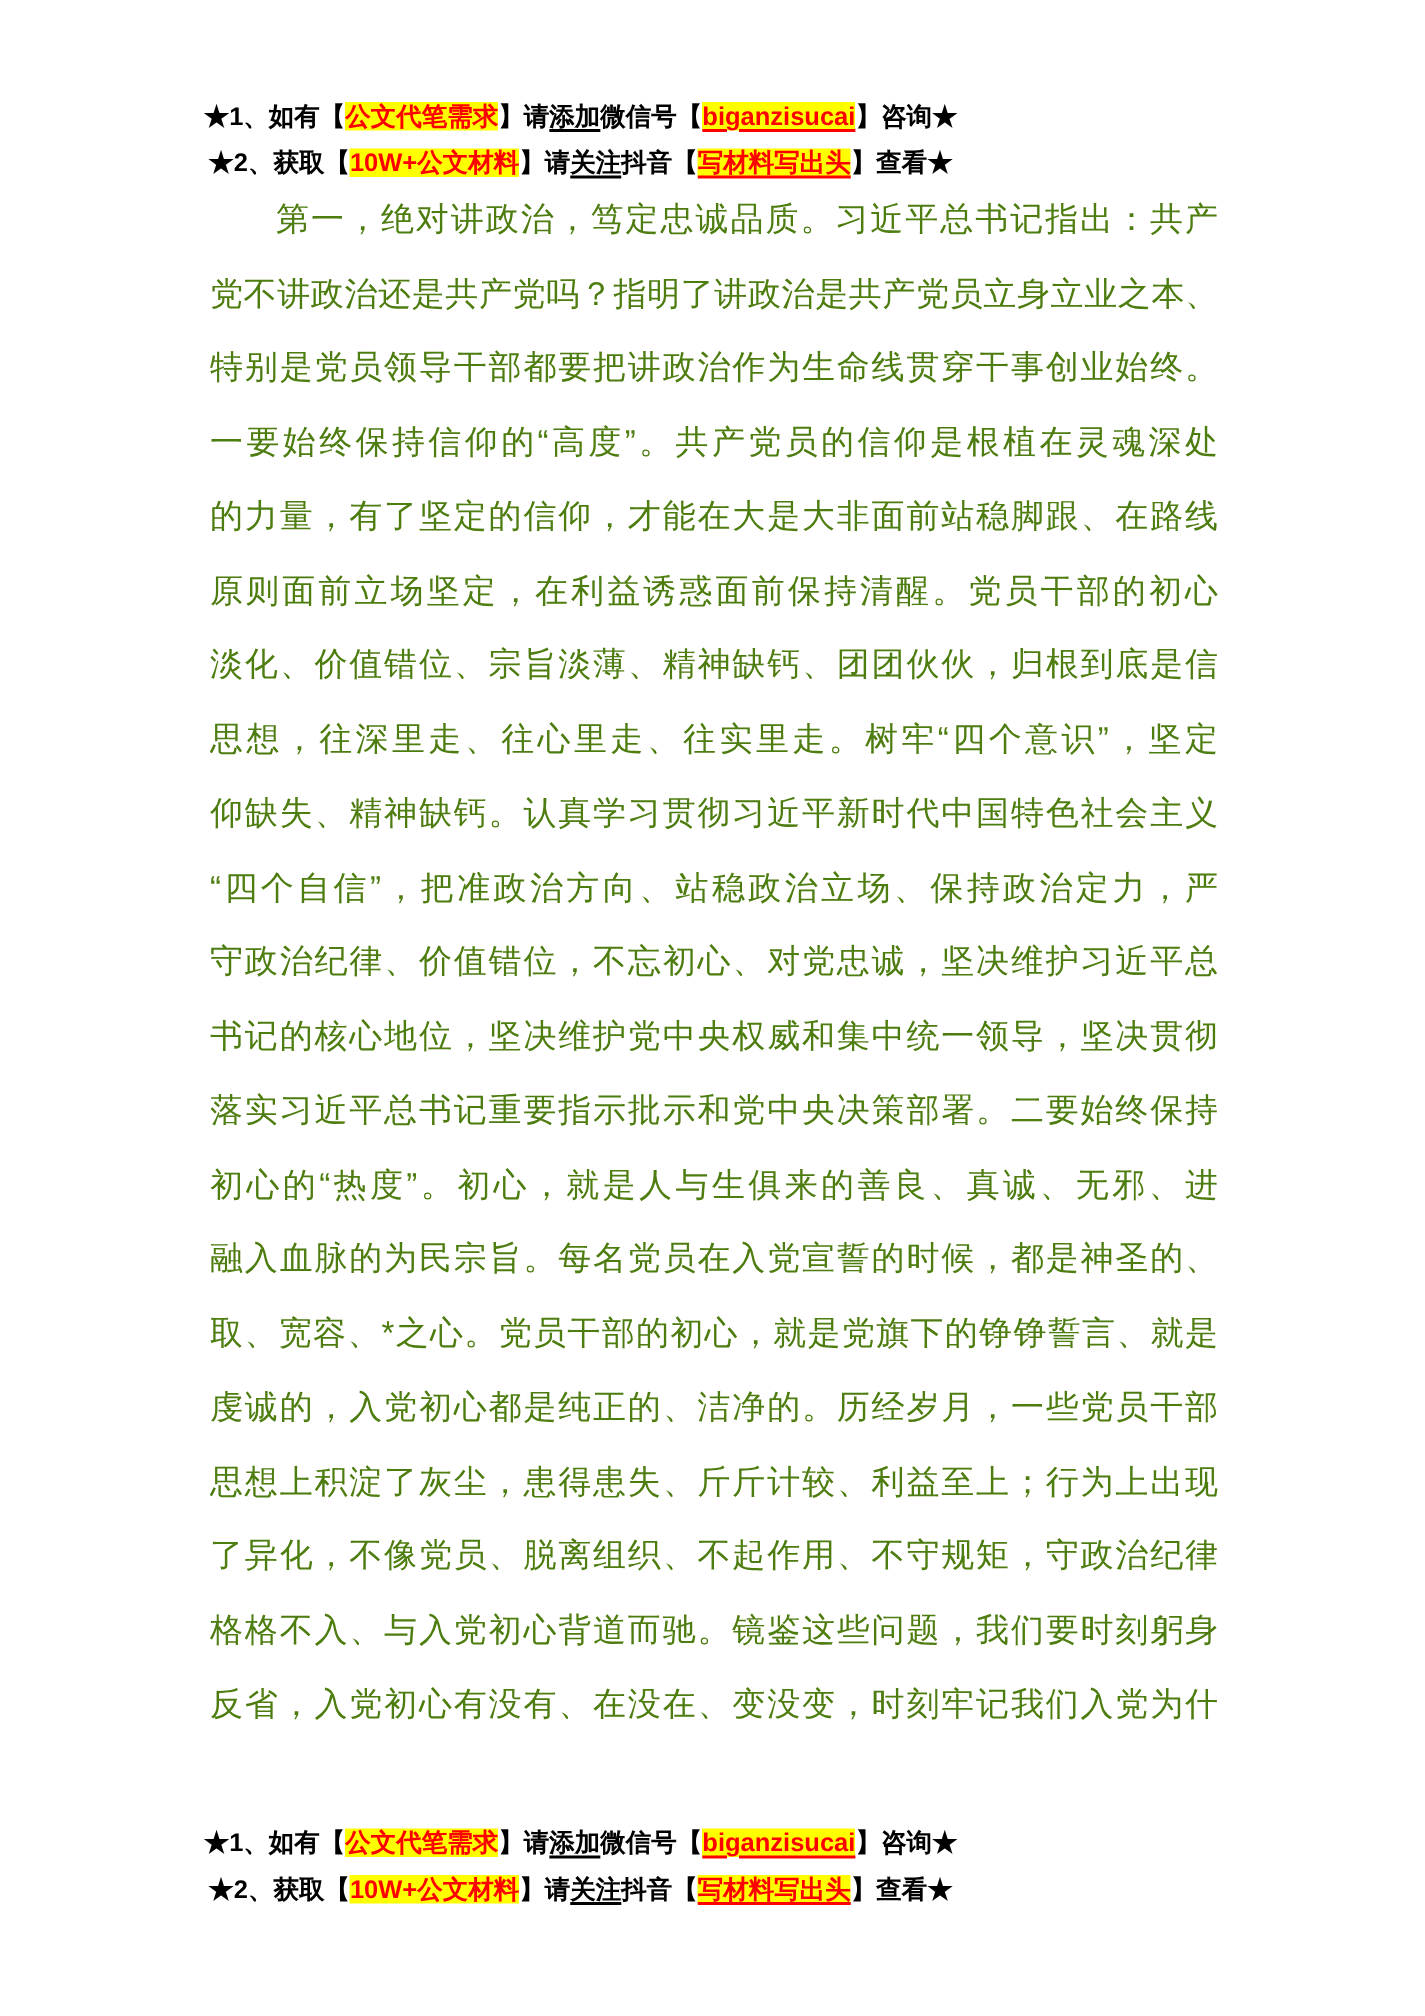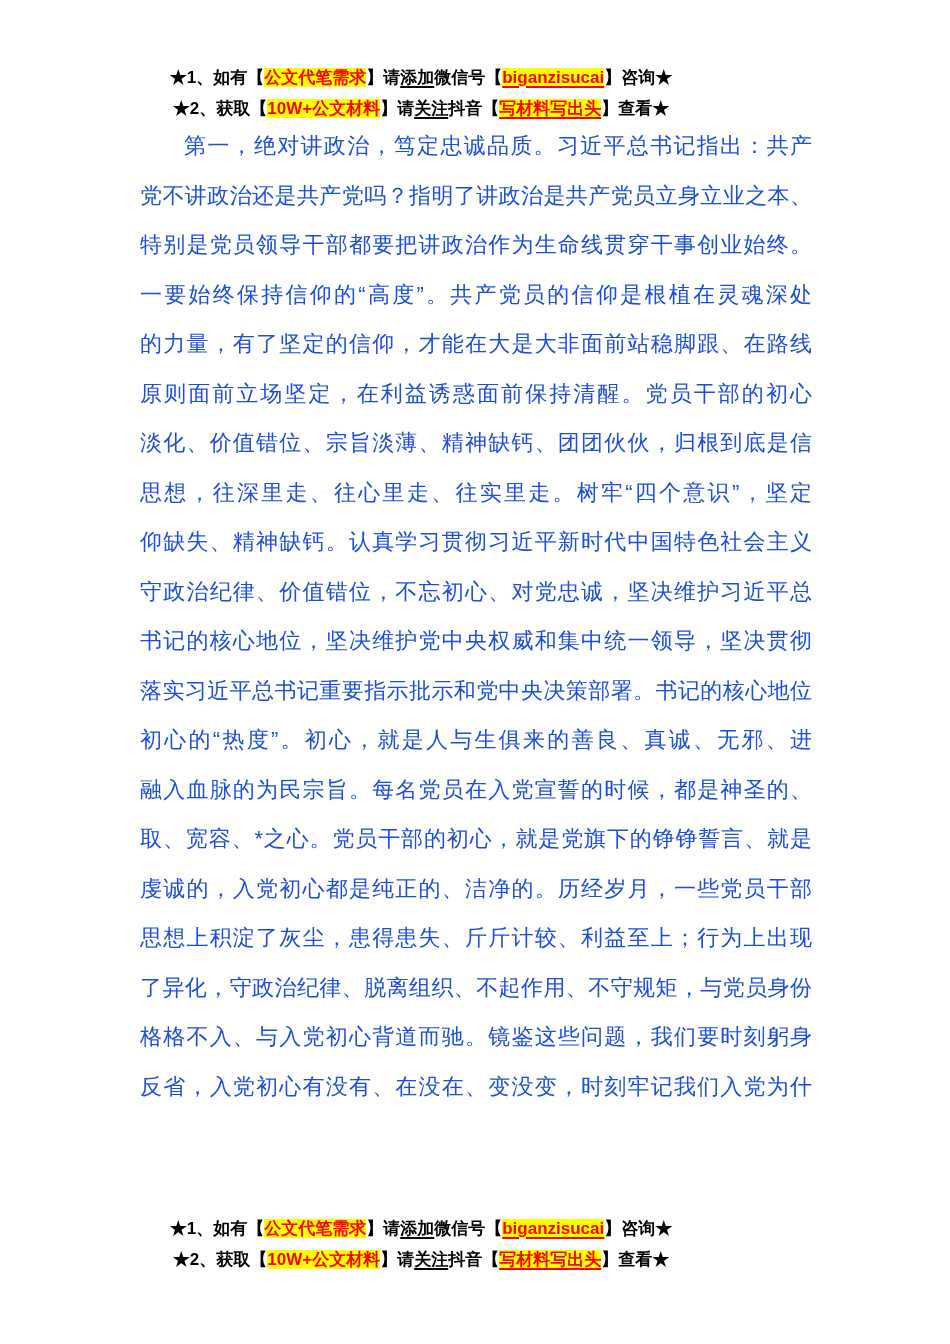--- a/index.html
+++ b/index.html
@@ -21,21 +21,20 @@
     position: absolute;
     left: 0;
     width: 774px;
     text-align: center;
     font-weight: 700;
     font-size: 17px;
     line-height: 31px;
     letter-spacing: 0;
     color: #000000;
     white-space: nowrap;
-    padding-left: 34px;
   }
   .notice-top { top: 62px; }
   .notice-bottom { top: 1213px; }
   .notice .hl {
     background: var(--hl, #ffff00);
     color: var(--accent, #ff0000);
   }
   .notice .u {
     text-decoration: underline;
     text-decoration-thickness: 2px;
@@ -45,21 +44,21 @@
   .doc-body {
     position: absolute;
     left: 140px;
     top: 121px;
     width: 672px;
   }
   .doc-line {
     height: 49.5px;
     line-height: 49.5px;
     font-size: 22px;
-    color: #1d4ed8;
+    color: #4d7c0f;
     text-align: justify;
     text-align-last: justify;
     overflow: hidden;
     white-space: nowrap;
   }
   .doc-line.first {
     text-indent: 2em;
   }
 </style>
 </head>
@@ -79,29 +78,30 @@
   <div class="doc-body" id="docBody">
       <div class="doc-line first">第一，绝对讲政治，笃定忠诚品质。习近平总书记指出：共产</div>
       <div class="doc-line">党不讲政治还是共产党吗？指明了讲政治是共产党员立身立业之本、</div>
       <div class="doc-line">特别是党员领导干部都要把讲政治作为生命线贯穿干事创业始终。</div>
       <div class="doc-line">一要始终保持信仰的“高度”。共产党员的信仰是根植在灵魂深处</div>
       <div class="doc-line">的力量，有了坚定的信仰，才能在大是大非面前站稳脚跟、在路线</div>
       <div class="doc-line">原则面前立场坚定，在利益诱惑面前保持清醒。党员干部的初心</div>
       <div class="doc-line">淡化、价值错位、宗旨淡薄、精神缺钙、团团伙伙，归根到底是信</div>
       <div class="doc-line">思想，往深里走、往心里走、往实里走。树牢“四个意识”，坚定</div>
       <div class="doc-line">仰缺失、精神缺钙。认真学习贯彻习近平新时代中国特色社会主义</div>
+      <div class="doc-line">“四个自信”，把准政治方向、站稳政治立场、保持政治定力，严</div>
       <div class="doc-line">守政治纪律、价值错位，不忘初心、对党忠诚，坚决维护习近平总</div>
       <div class="doc-line">书记的核心地位，坚决维护党中央权威和集中统一领导，坚决贯彻</div>
-      <div class="doc-line">落实习近平总书记重要指示批示和党中央决策部署。书记的核心地位</div>
+      <div class="doc-line">落实习近平总书记重要指示批示和党中央决策部署。二要始终保持</div>
       <div class="doc-line">初心的“热度”。初心，就是人与生俱来的善良、真诚、无邪、进</div>
       <div class="doc-line">融入血脉的为民宗旨。每名党员在入党宣誓的时候，都是神圣的、</div>
       <div class="doc-line">取、宽容、*之心。党员干部的初心，就是党旗下的铮铮誓言、就是</div>
       <div class="doc-line">虔诚的，入党初心都是纯正的、洁净的。历经岁月，一些党员干部</div>
       <div class="doc-line">思想上积淀了灰尘，患得患失、斤斤计较、利益至上；行为上出现</div>
-      <div class="doc-line">了异化，守政治纪律、脱离组织、不起作用、不守规矩，与党员身份</div>
+      <div class="doc-line">了异化，不像党员、脱离组织、不起作用、不守规矩，守政治纪律</div>
       <div class="doc-line">格格不入、与入党初心背道而驰。镜鉴这些问题，我们要时刻躬身</div>
       <div class="doc-line">反省，入党初心有没有、在没在、变没变，时刻牢记我们入党为什</div>
     </div>
 
   <div class="notice notice-bottom">
     <div class="notice-line">
       <span>★1、如有【</span><span class="hl">公文代笔需求</span><span>】请</span><span class="u">添加</span><span>微信号【</span><span class="hl u">biganzisucai</span><span>】咨询★</span>
     </div>
     <div class="notice-line">
       <span>★2、获取【</span><span class="hl">10W+公文材料</span><span>】请</span><span class="u">关注</span><span>抖音【</span><span class="hl u">写材料写出头</span><span>】查看★</span>

